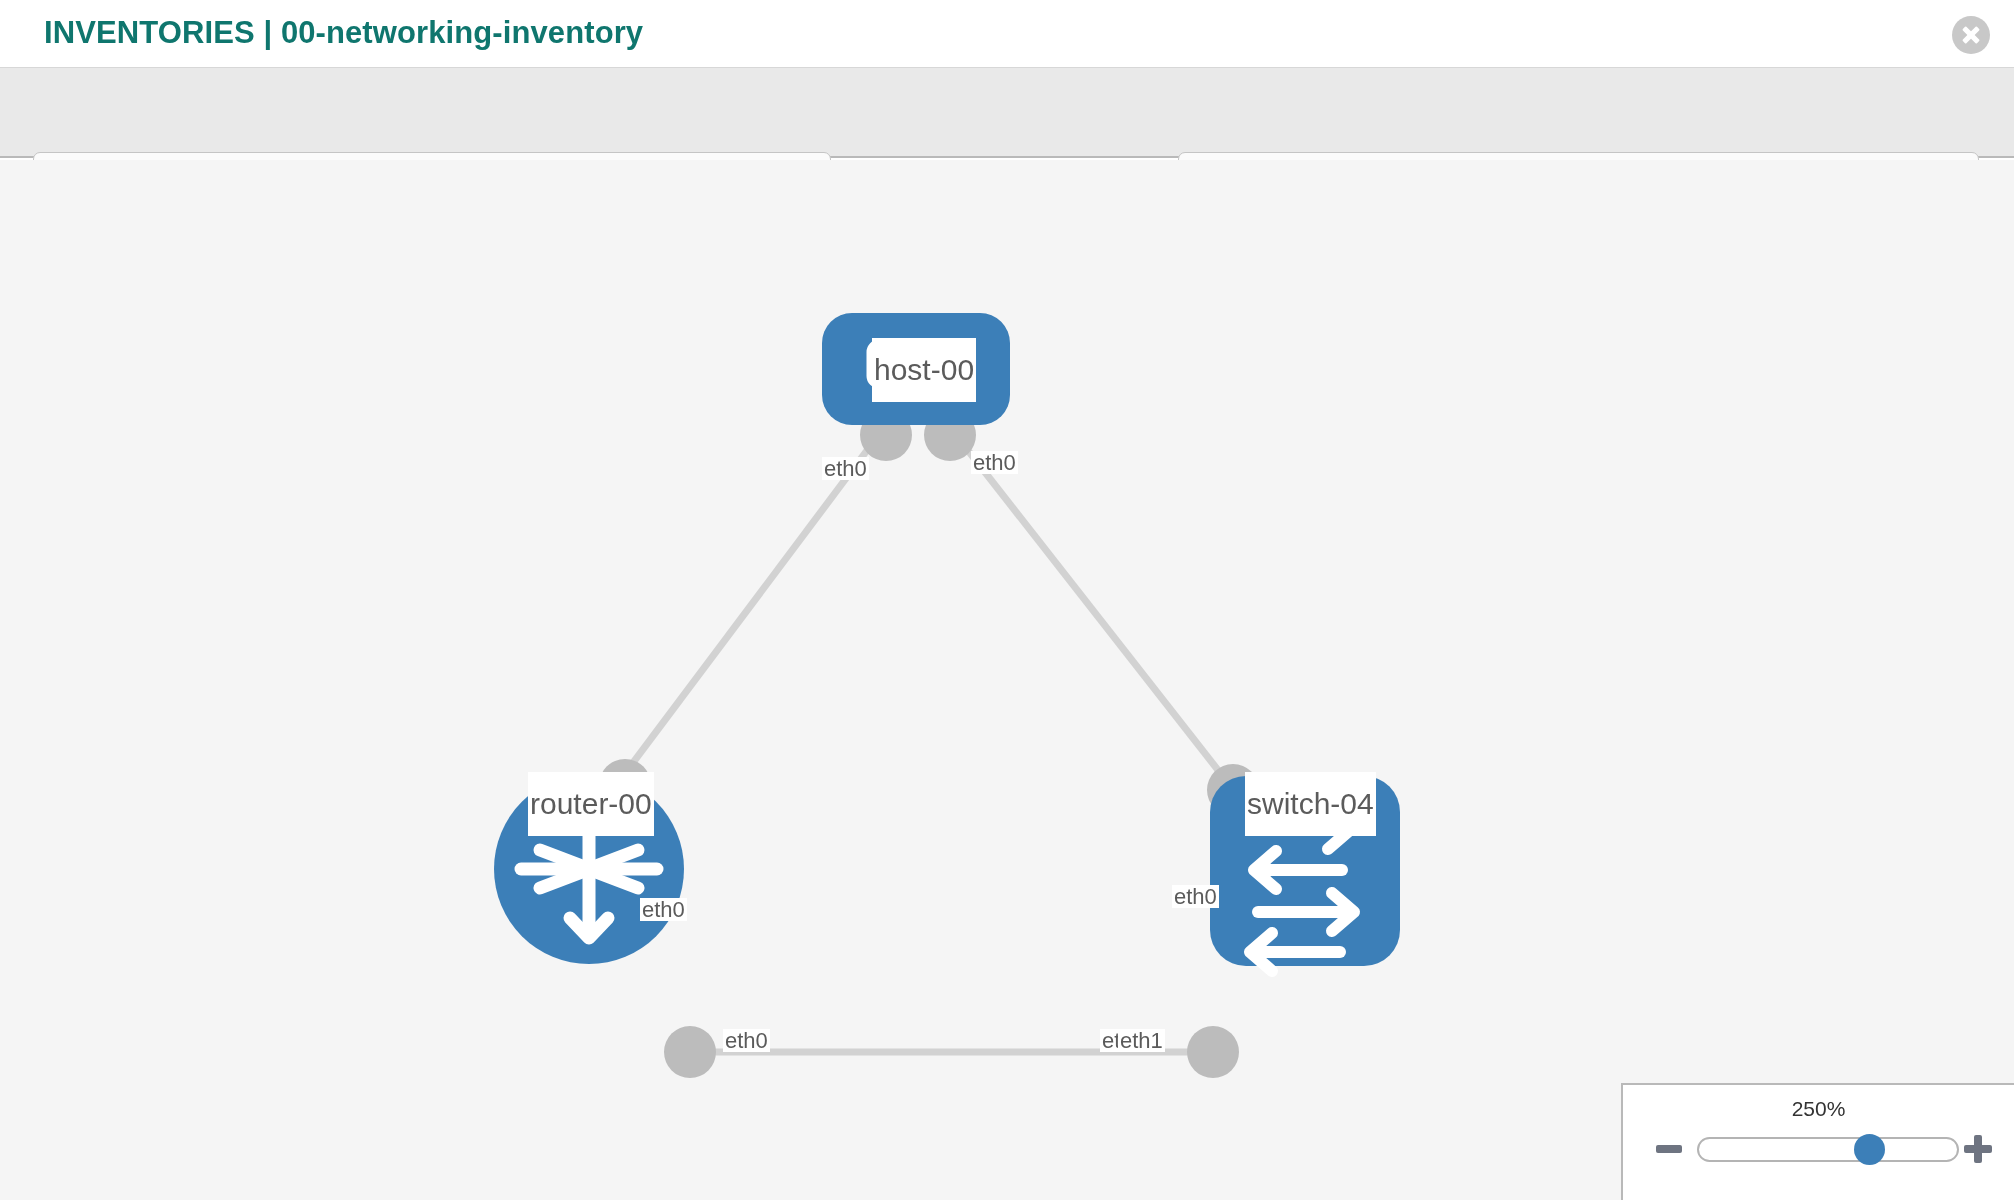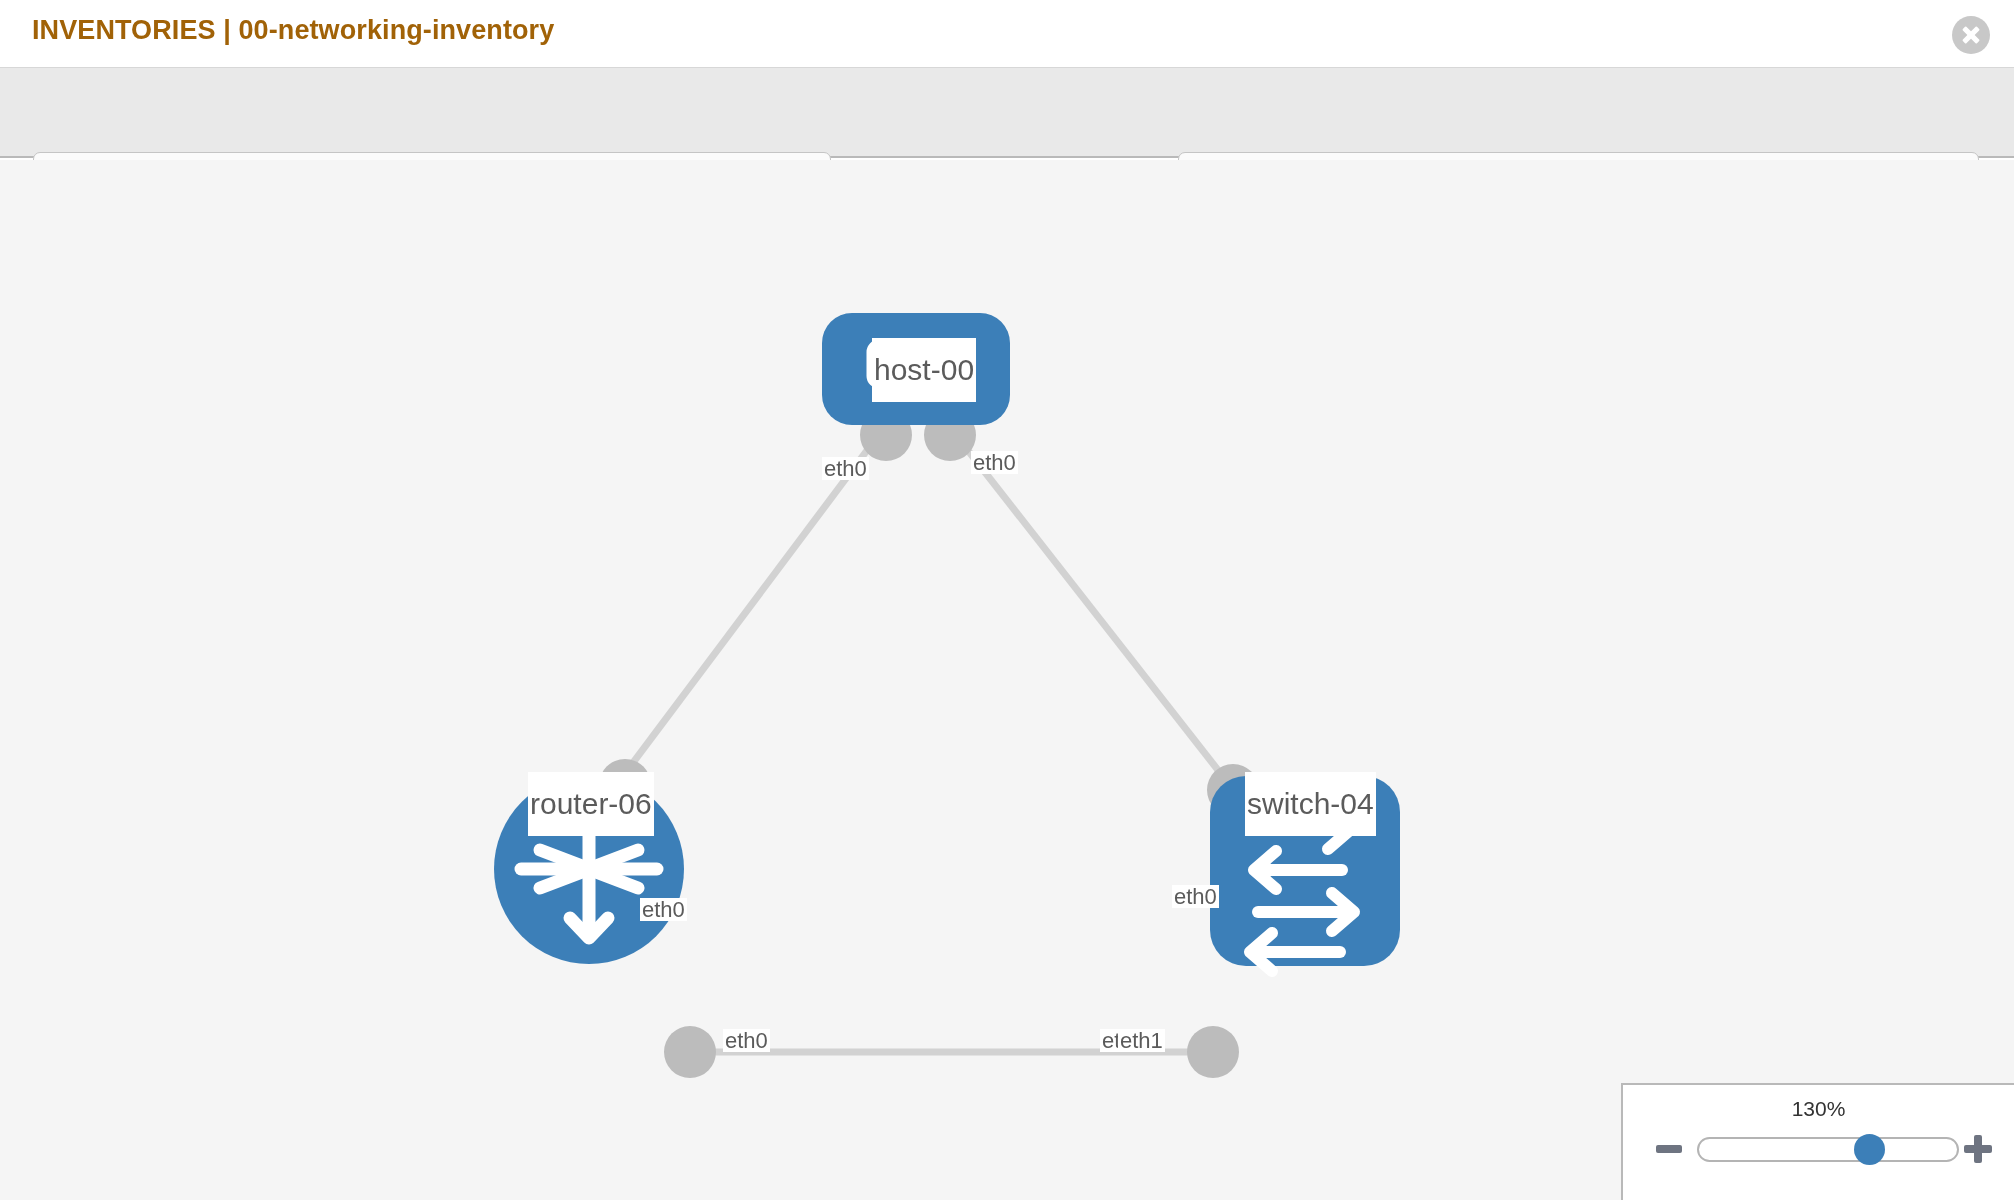--- a/index.html
+++ b/index.html
@@ -14,23 +14,23 @@
   #app { position: relative; width: 2014px; height: 1200px; }
 
   
   .header {
     position: absolute; left: 0; top: 0;
     width: 2014px; height: 68px;
     background: #ffffff;
     border-bottom: 1px solid #d7d7d7;
   }
   .page-title {
-    position: absolute; left: 32px; top: 15px;
-    font-size: 27px; font-weight: bold;
-    color: #a16207; letter-spacing: 0.1px;
+    position: absolute; left: 44px; top: 15px;
+    font-size: 31px; font-weight: bold;
+    color: #0f766e; letter-spacing: 0.1px;
     white-space: nowrap;
   }
   .close-btn {
     position: absolute; right: 24px; top: 16px;
     width: 38px; height: 38px; border-radius: 50%;
     background: #c8c8c8; cursor: pointer;
   }
   .close-btn::before, .close-btn::after {
     content: ""; position: absolute;
     left: 50%; top: 50%;
@@ -259,37 +259,37 @@
           <line x1="1258" y1="752" x2="1352" y2="752"></line>
           <polyline points="1332,733 1354,752 1332,771"></polyline>
 
           <line x1="1340" y1="792" x2="1252" y2="792"></line>
           <polyline points="1272,773 1250,792 1272,811"></polyline>
         </g>
       </g>
     </svg>
 
     <div class="nd-label node-name" style="left:872px; top:178px;">host-00</div>
-    <div class="nd-label node-name" style="left:528px; top:612px;">router-06</div>
+    <div class="nd-label node-name" style="left:528px; top:612px;">router-00</div>
     <div class="nd-label node-name" style="left:1245px; top:612px;">switch-04</div>
 
     <div class="nd-label edge-label" style="left:822px; top:297px;">eth0</div>
     <div class="nd-label edge-label" style="left:640px; top:738px;">eth0</div>
 
     <div class="nd-label edge-label" style="left:971px; top:291px;">eth0</div>
     <div class="nd-label edge-label" style="left:1172px; top:725px;">eth0</div>
 
     <div class="nd-label edge-label" style="left:723px; top:869px;">eth0</div>
     <div class="nd-label edge-label" style="left:1100px; top:869px;">eth0</div>
     <div class="nd-label edge-label" style="left:1118px; top:869px;text-align:center;">eth1</div>
 
   </div>
 
   <div class="zoom-panel">
-    <div class="zoom-value">130%</div>
+    <div class="zoom-value">250%</div>
     <div class="zoom-row">
       <div class="zoom-minus"></div>
       <div class="zoom-track">
         <div class="zoom-thumb" style="left: 154.8px;"></div>
       </div>
       <div class="zoom-plus"></div>
     </div>
   </div>
 
 </div>

